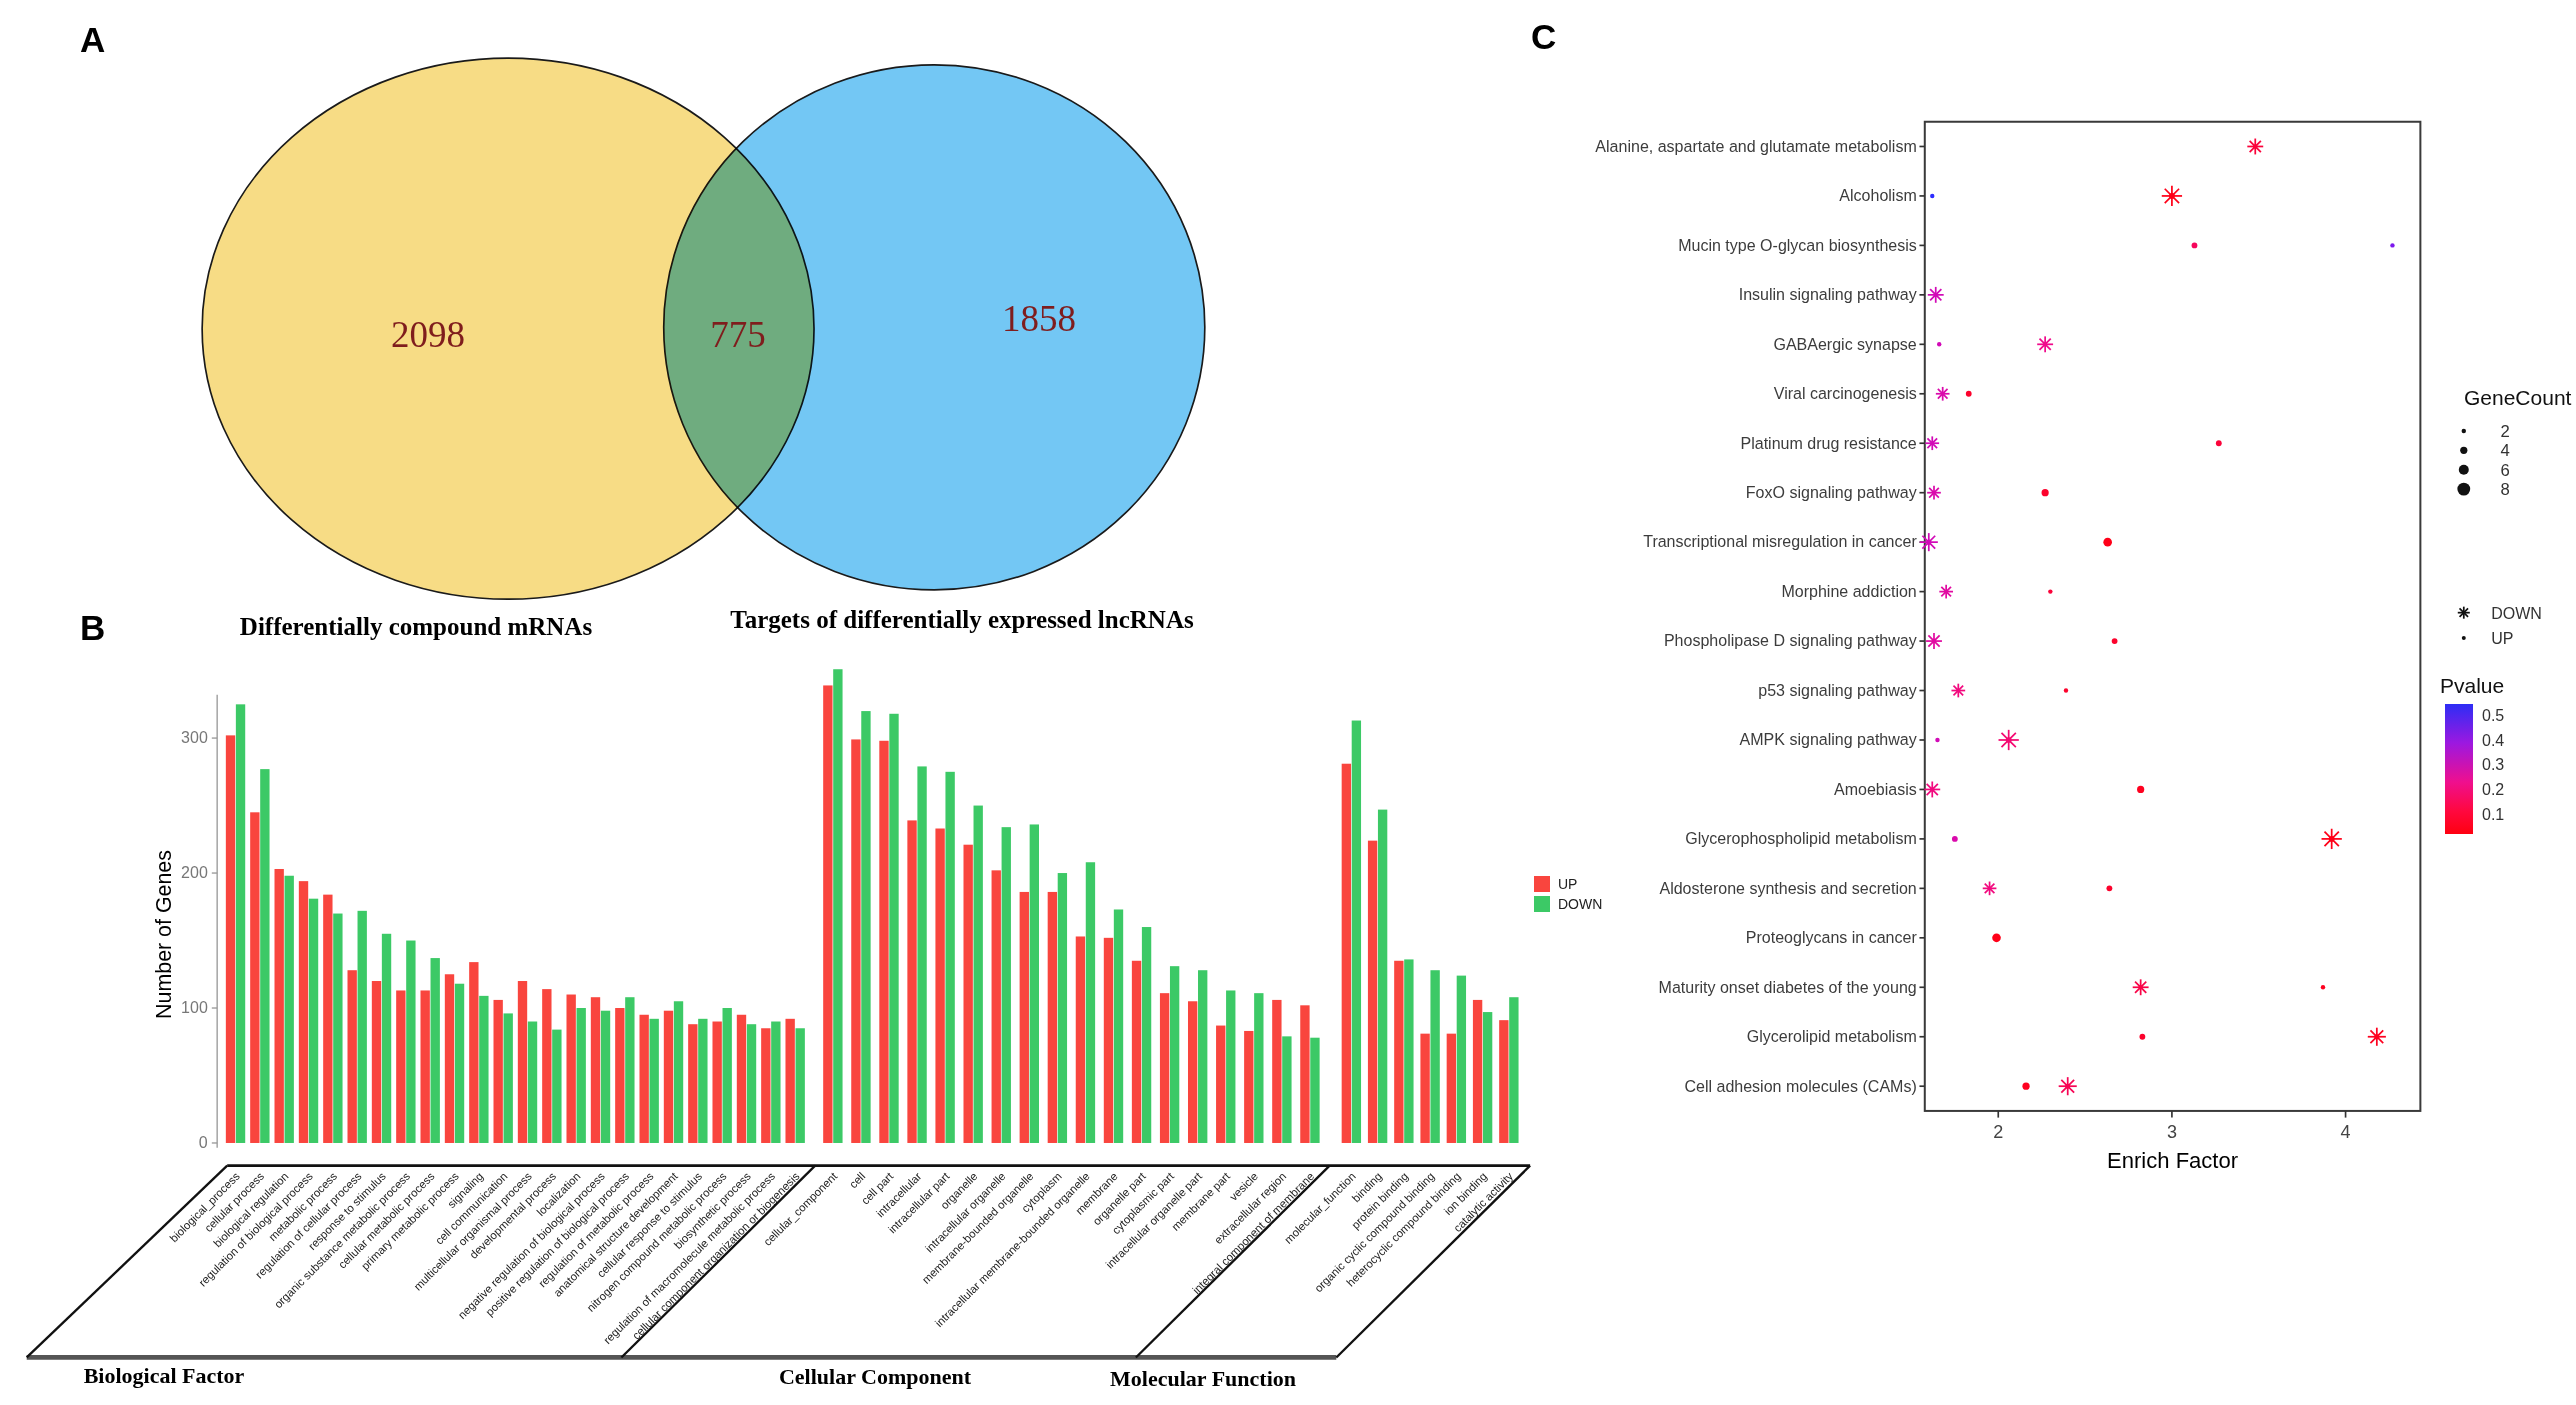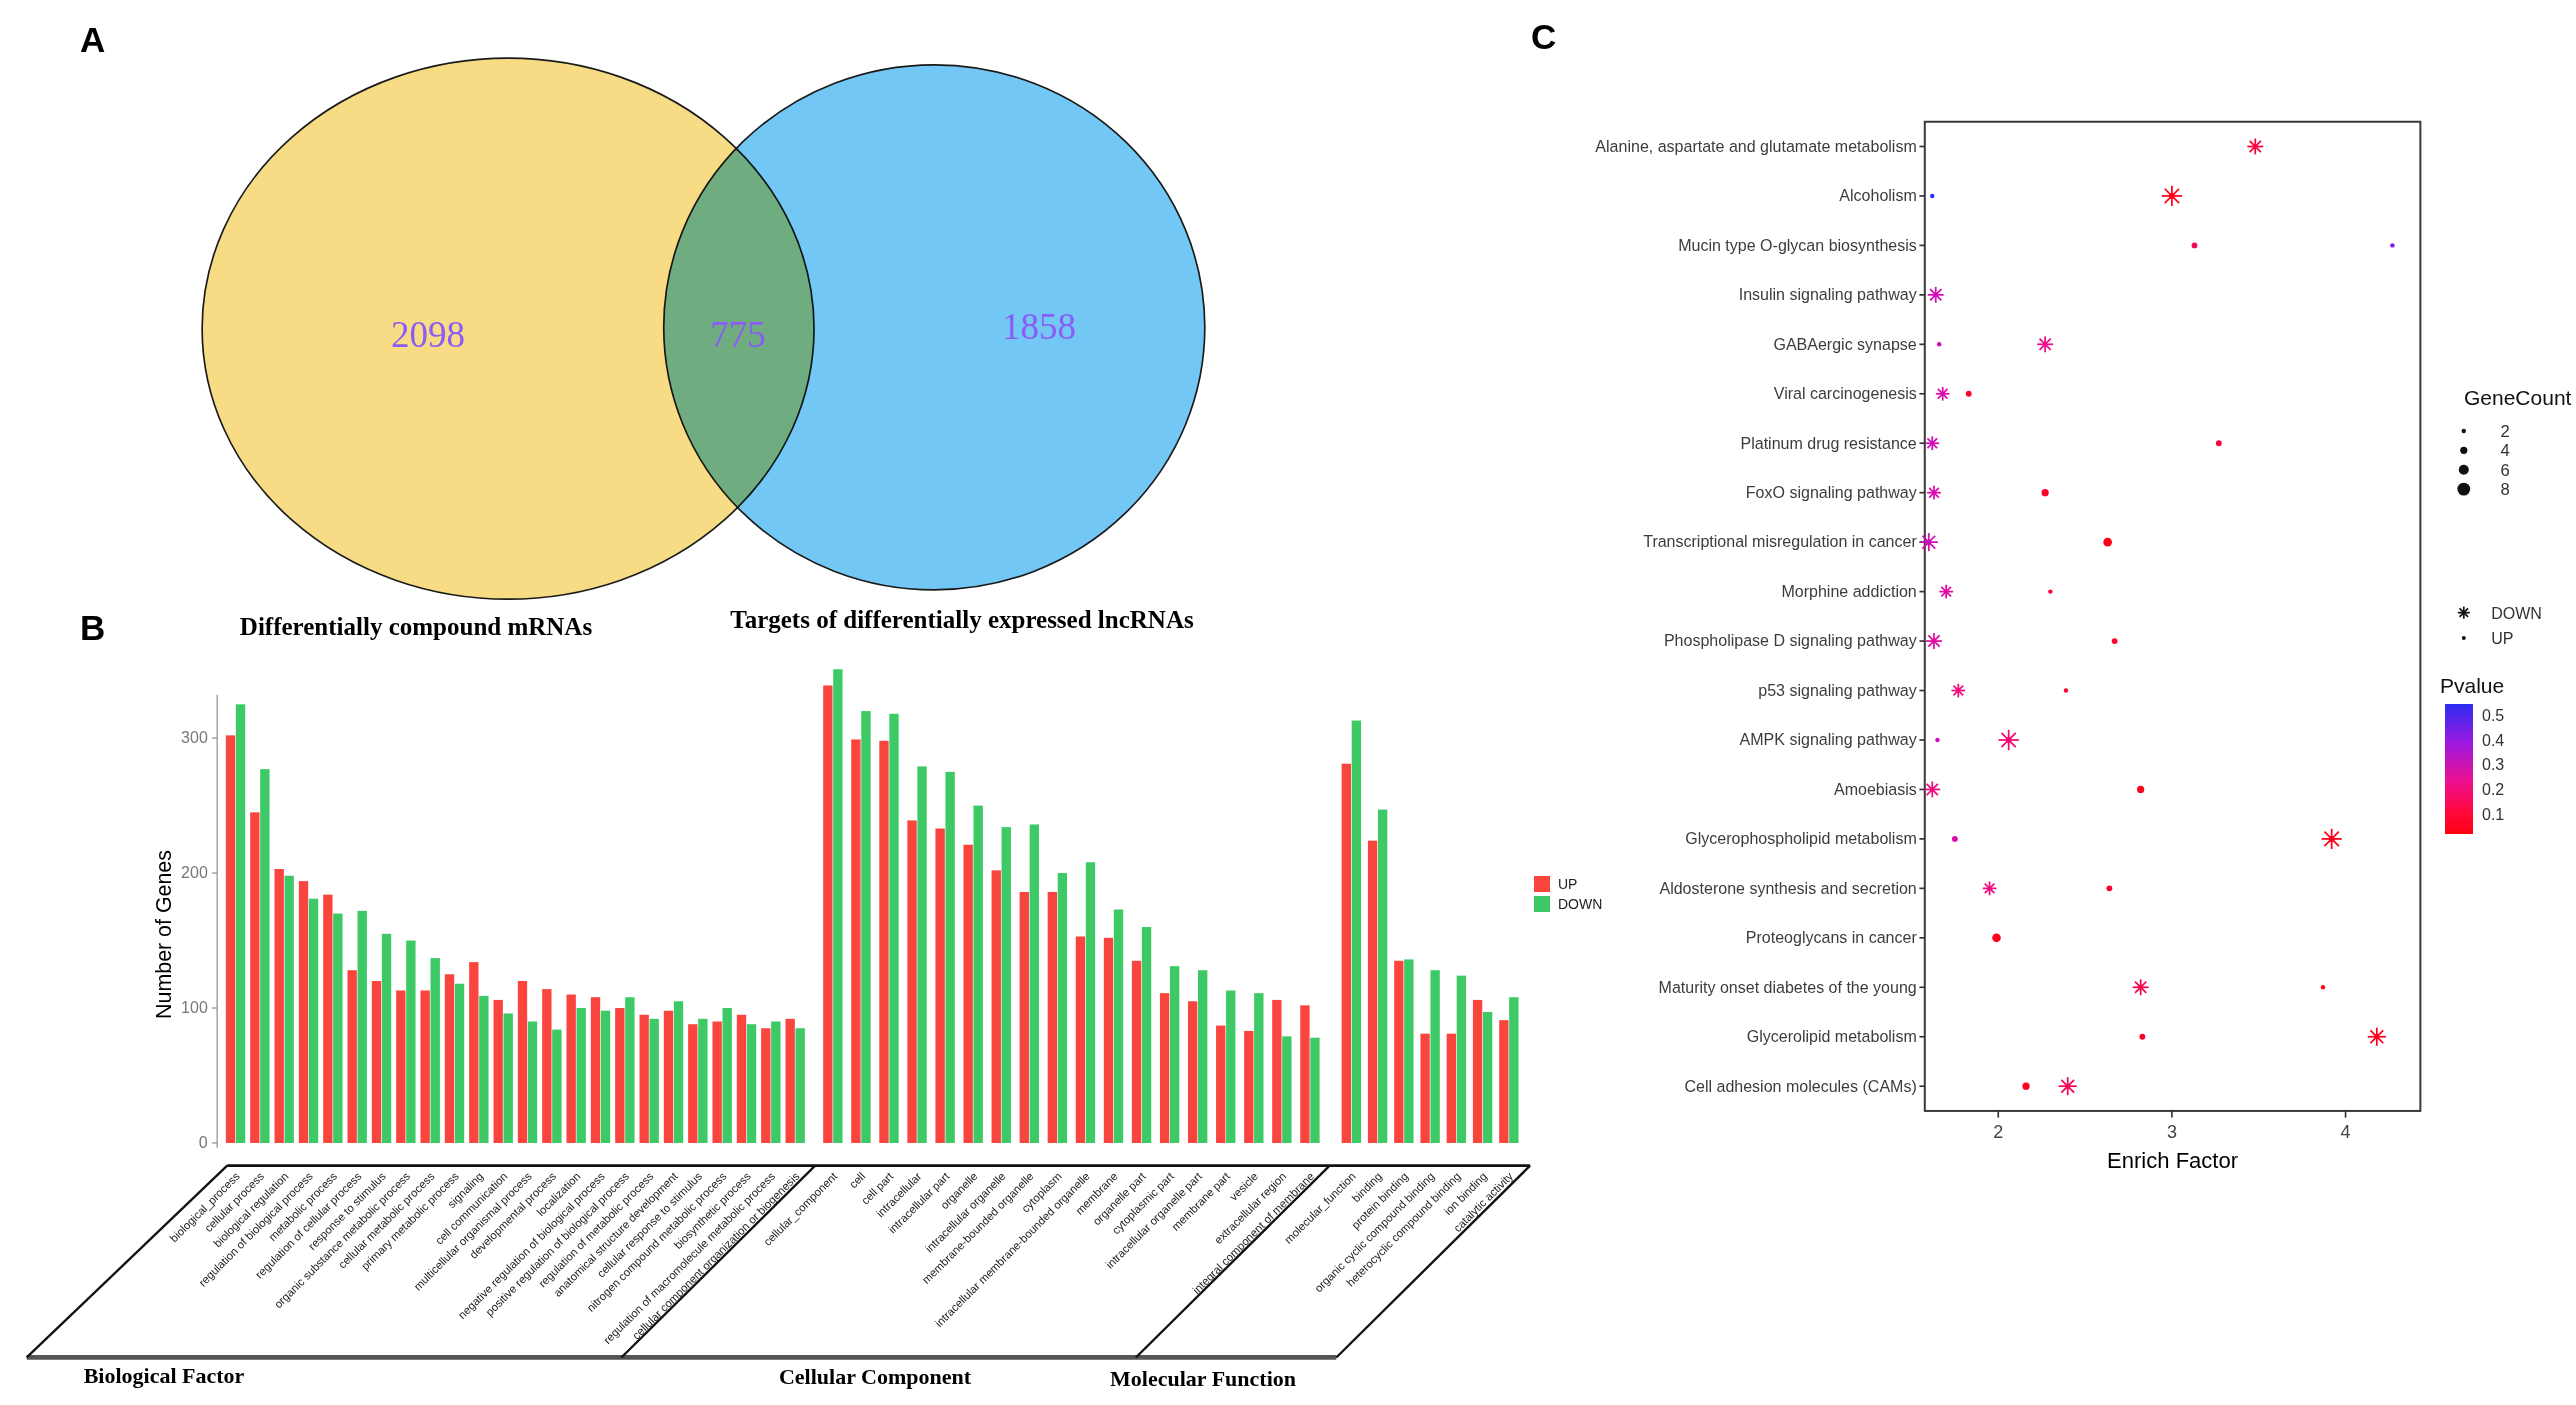--- a/index.html
+++ b/index.html
@@ -3,21 +3,21 @@
 <meta charset="utf-8">
 <style>
   html,body{margin:0;padding:0;background:#fff;}
   #fig{position:relative;width:2576px;height:1405px;background:#fff;
        font-family:"Liberation Sans",sans-serif;overflow:hidden;}
   .panel-letter{position:absolute;font-family:"Liberation Sans",sans-serif;
        font-weight:bold;font-size:35px;color:#000;}
   .abs{position:absolute;}
   svg{position:absolute;left:0;top:0;overflow:visible;}
   .venn-num{position:absolute;font-family:"Liberation Serif",serif;font-size:37px;
-       color:#8b5cf6;transform:translate(-50%,-50%);}
+       color:#7f1d1d;transform:translate(-50%,-50%);}
   .venn-label{position:absolute;font-family:"Liberation Serif",serif;font-weight:bold;
        font-size:25px;color:#000;transform:translate(-50%,-50%);white-space:nowrap;}
   .b-ylab{position:absolute;font-size:21.4px;color:#000;transform:rotate(-90deg);
        transform-origin:center;white-space:nowrap;}
   .grp-label{position:absolute;font-family:"Liberation Serif",serif;font-weight:bold;
        font-size:22px;color:#000;transform:translate(-50%,0);white-space:nowrap;}
   .leg-row{display:flex;align-items:center;margin-bottom:4px;}
   .leg-sq{width:16px;height:16px;margin-right:8px;flex:0 0 auto;}
   .leg-txt{font-size:14px;color:#222;}
   .c-leg-title{position:absolute;font-size:21px;color:#111;white-space:nowrap;}
@@ -31,21 +31,21 @@
 <div id="fig">
 
   <div class="abs" style="left:0;top:0;width:1270px;height:668px;">
     <span class="panel-letter" style="left:80px;top:20px;">A</span>
     <svg id="venn-svg" width="1270" height="668" viewBox="0 0 1900 1000">
         <ellipse cx="760" cy="492" rx="458" ry="405" fill="#f7dc85" stroke="#1a1a1a" stroke-width="2.5"></ellipse>
         <ellipse cx="1398" cy="490" rx="405" ry="393" fill="#73c7f4" stroke="#1a1a1a" stroke-width="2.5" style="mix-blend-mode:multiply"></ellipse>
       </svg>
     <span class="venn-num" style="left:428px;top:334px;">2098</span>
     <span class="venn-num" style="left:738px;top:334px;text-align:center;">775</span>
-    <span class="venn-num" style="left:1039px;top:326px;text-align:center;">1858</span>
+    <span class="venn-num" style="left:1039px;top:318px;text-align:center;">1858</span>
     <span class="venn-label" style="left:416px;top:627px;">Differentially compound mRNAs</span>
     <span class="venn-label" style="left:962px;top:620px;">Targets of differentially expressed lncRNAs</span>
   </div>
 
   <div class="abs" style="left:0;top:601px;width:1637px;height:804px;">
     <span class="panel-letter" style="left:80px;top:6.7px;">B</span>
     <span class="b-ylab" style="left:80px;top:321px;">Number of Genes</span>
     <svg id="bars-svg" width="1637" height="804" viewBox="0 0 2450 1203">
         <line x1="325" y1="140" x2="325" y2="818" stroke="#999" stroke-width="2"></line>
         <line x1="317" y1="811" x2="325" y2="811" stroke="#999" stroke-width="2"></line>

